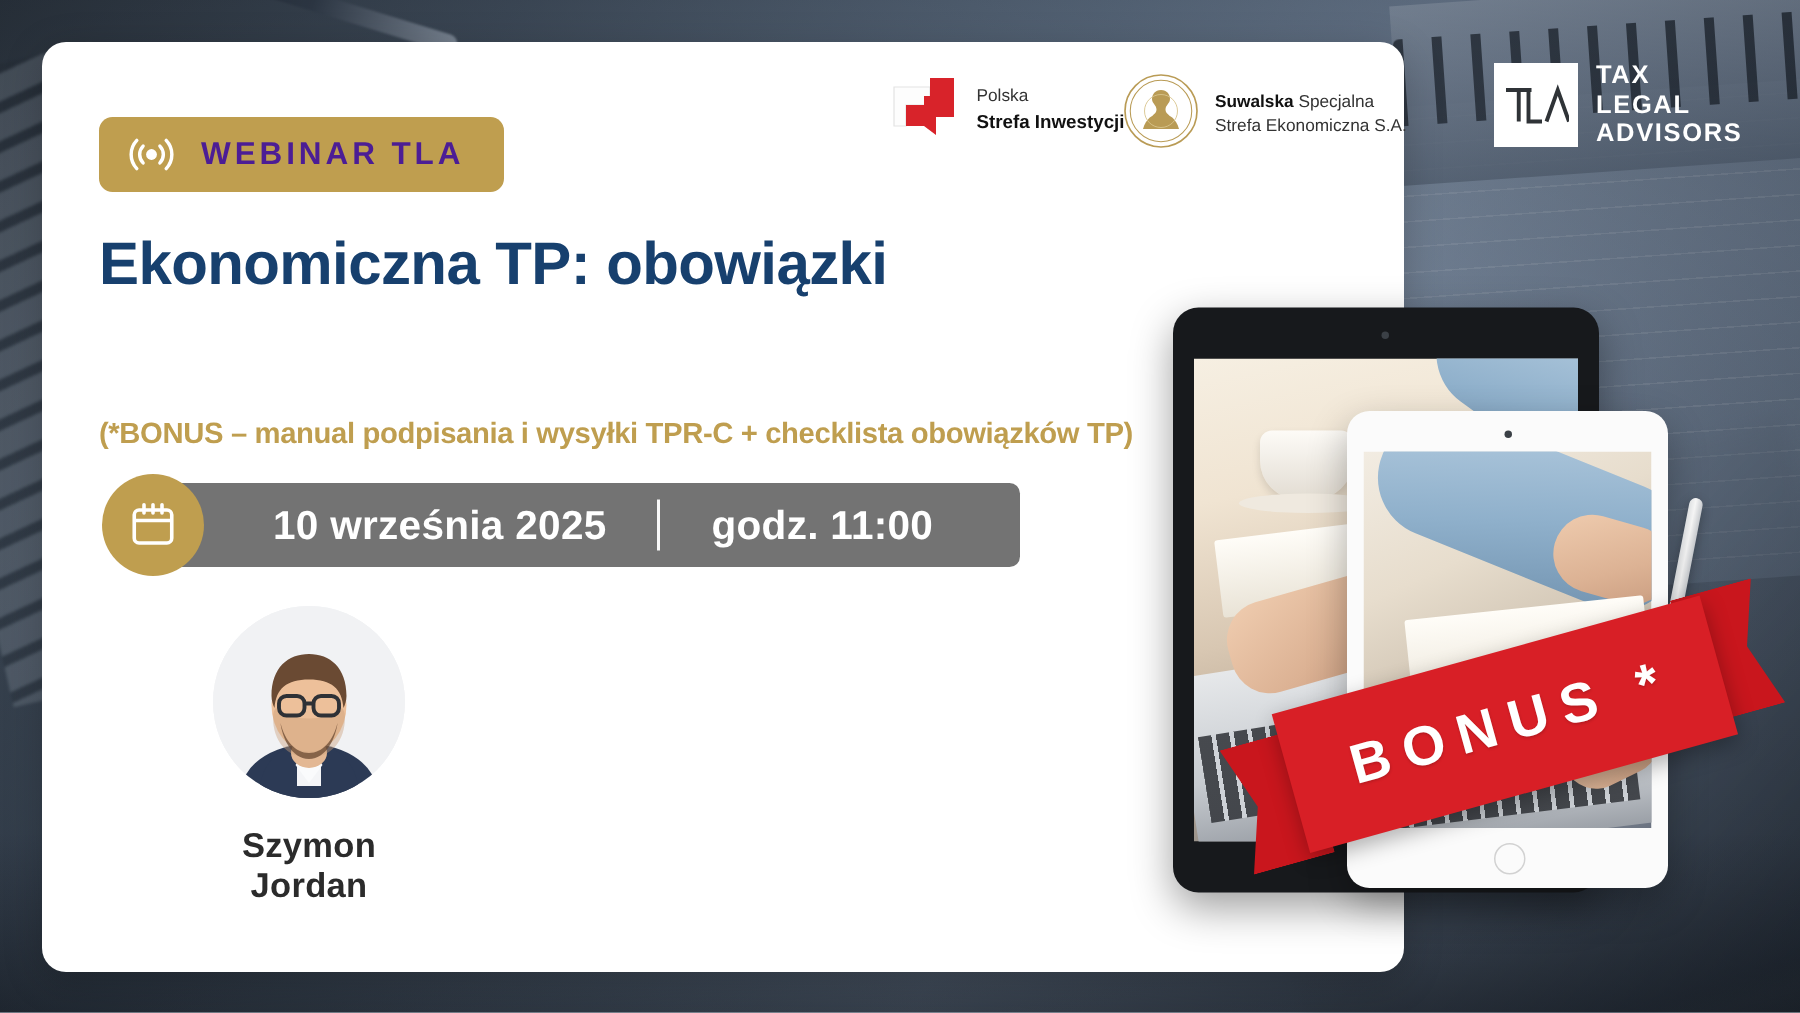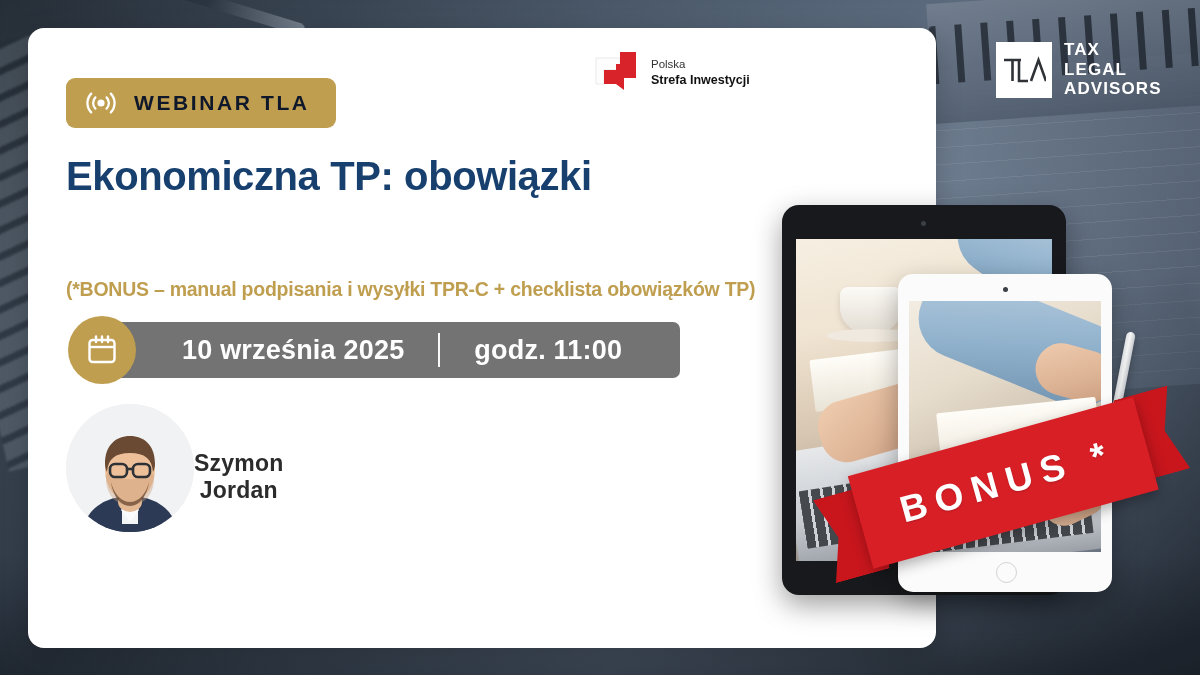--- a/index.html
+++ b/index.html
@@ -49,41 +49,41 @@
   .desk-sheen{position:absolute;left:830px;top:330px;width:420px;height:360px;transform:rotate(-17deg);
     background:linear-gradient(150deg,rgba(150,170,195,.30),rgba(20,30,44,.45));filter:blur(6px);}
 
   
   .card{position:absolute;left:28px;top:28px;width:908px;height:620px;
     background:#fff;border-radius:16px;box-shadow:0 6px 26px rgba(0,0,0,.22);}
 
   
   .badge{position:absolute;left:66px;top:78px;height:50px;display:flex;align-items:center;
     gap:18px;padding:0 26px 0 20px;background:#bf9e4f;border-radius:9px;}
-  .badge-label{color:#0f172a;font-size:21px;font-weight:bold;letter-spacing:2.6px;text-align:center;}
+  .badge-label{color:#4c1d95;font-size:21px;font-weight:bold;letter-spacing:2.6px;text-align:center;}
   .wifi-ico{width:30px;height:26px;position:relative;}
 
   
   .title{position:absolute;left:66px;top:152px;width:720px;color:#17406e;
     font-size:40px;font-weight:bold;line-height:1.21;letter-spacing:-.4px;}
   .subtitle{position:absolute;left:66px;top:258px;width:760px;color:#bf9e4f;
     font-size:19.5px;font-weight:bold;letter-spacing:-.25px;margin-top:20px;}
 
   
   .datebar{position:absolute;left:100px;top:322px;width:580px;height:56px;background:#737373;
     border-radius:7px;display:flex;align-items:center;}
   .date-texts{display:flex;align-items:center;margin-left:82px;color:#fff;
     font-size:27px;font-weight:bold;letter-spacing:.2px;}
   .date-sep{width:2px;height:34px;background:#fff;margin:0 34px;opacity:.95;}
   .cal-circle{position:absolute;left:-32px;top:-6px;width:68px;height:68px;border-radius:50%;
     background:#bf9e4f;display:flex;align-items:center;justify-content:center;}
 
   
   .speakers{position:absolute;left:66px;top:404px;width:600px;display:flex;}
-  .spk{width:280px;display:flex;flex-direction:row;align-items:center;}
+  .spk{width:280px;display:flex;flex-direction:column;align-items:center;}
   .spk-photo{width:128px;height:128px;border-radius:50%;overflow:hidden;position:relative;
     background:#f1f2f4;}
   .spk-name{margin-top:18px;text-align:center;color:#2b2b2b;font-size:23px;font-weight:bold;
     line-height:1.17;letter-spacing:.2px;}
 
   
   .psi{position:absolute;left:592px;top:48px;display:flex;align-items:center;gap:11px;}
   .psi-txt{font-size:11.5px;color:#333;line-height:1.36;}
   .psi-txt b{font-size:12.5px;color:#111;}
   .ssse{position:absolute;left:748px;top:48px;display:flex;align-items:center;gap:10px;}
@@ -229,20 +229,37 @@
         <path d="M28 4h16v26H32v12l-8-6V16h4z" fill="#d8232a"></path>
         <path d="M12 22h16v14H12z" fill="#d8232a"></path>
       </svg>
     </span>
     <span class="psi-txt">
       <div>Polska</div>
       <b>Strefa Inwestycji</b>
     </span>
   </div>
 
+  <div class="ssse">
+    <span>
+      <svg width="52" height="52" viewBox="0 0 52 52">
+        <circle cx="26" cy="26" r="24" fill="none" stroke="#b99b55" stroke-width="1.1"></circle>
+        <circle cx="26" cy="26" r="20.5" fill="none" stroke="#b99b55" stroke-width=".7"></circle>
+        <path d="M26 12c4 0 6 3 6 6s-3 4-3 7 3 3 3 6-2 5-6 5-6-2-6-5 3-3 3-6-3-4-3-7 2-6 6-6z" fill="#b99b55"></path>
+        <path d="M14 38c2-7 6-10 12-10s10 3 12 10z" fill="#b99b55"></path>
+        <circle cx="26" cy="26" r="11" fill="none" stroke="#d8c48c" stroke-width=".6"></circle>
+      </svg>
+    </span>
+    <span class="ssse-txt">
+      <div>
+        <b>Suwalska</b><span> Specjalna</span>
+      </div>
+      <div>Strefa Ekonomiczna S.A.</div>
+    </span>
+  </div>
 
   <div class="tla">
     <span class="tla-mark">
       <svg width="44" height="28" viewBox="0 0 44 28">
         <path d="M2 4h17M10.5 4v21" stroke="#2f3337" stroke-width="2.6" fill="none"></path>
         <path d="M17 4v21h9" stroke="#2f3337" stroke-width="2.6" fill="none"></path>
         <path d="M29 25L36.5 4 44 25" stroke="#2f3337" stroke-width="2.6" fill="none"></path>
       </svg>
     </span>
     <span class="tla-txt">

